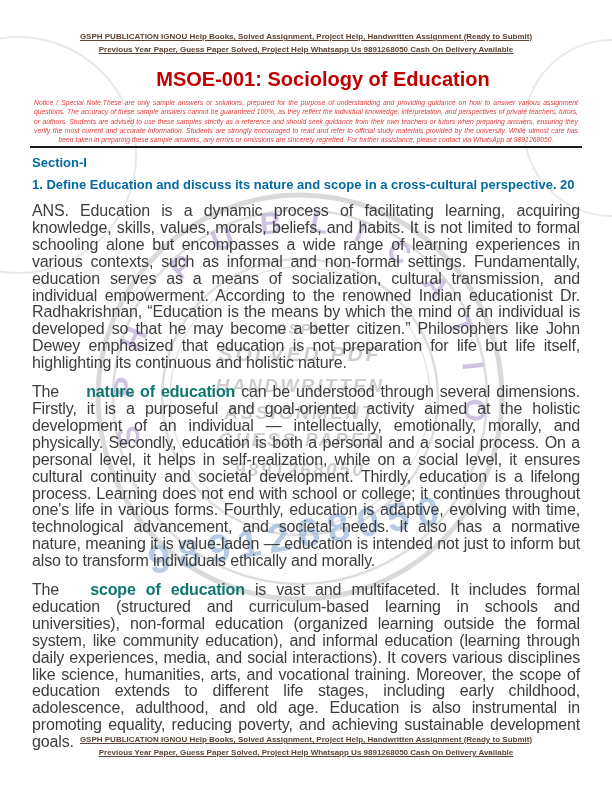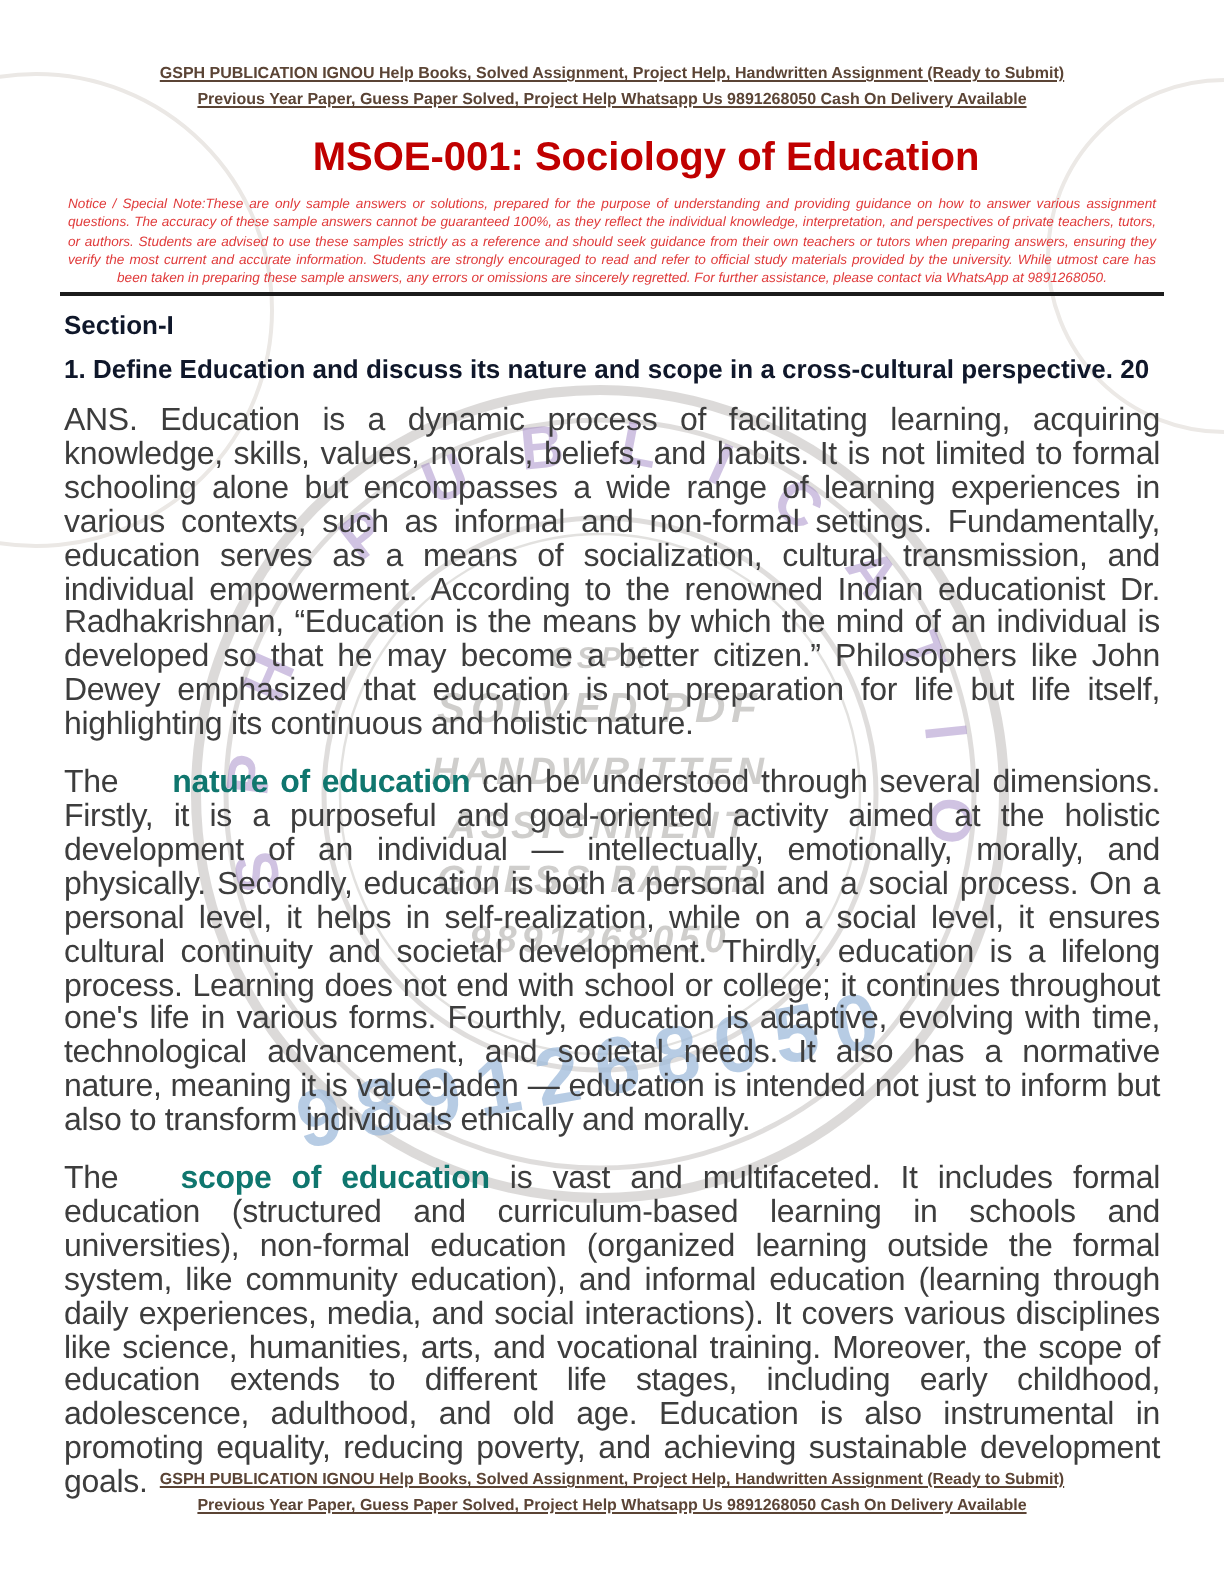--- a/index.html
+++ b/index.html
@@ -29,21 +29,21 @@
     text-align:justify;text-align-last:center;
   }
 
   .rule{
     position:absolute;top:146px;left:30px;right:30px;height:2px;
     background:#1c1c1c;
   }
 
   .body-text{position:absolute;top:156px;left:32px;right:32px;}
   .sec-head,.q-head{
-    color:#0f172a;font-weight:bold;font-size:13px;line-height:13px;
+    color:#0369a1;font-weight:bold;font-size:13px;line-height:13px;
     margin:0 0 9px 0;
   }
   .q-head{margin-bottom:12px;}
   .para{
     color:#3d3d3d;font-size:16px;line-height:16.9px;letter-spacing:-0.15px;
     text-align:justify;margin:0 0 12px 0;
   }
   .para b{color:#0f766e;padding-left:21px;}
 
   .wm-svg{position:absolute;top:0;left:0;}

